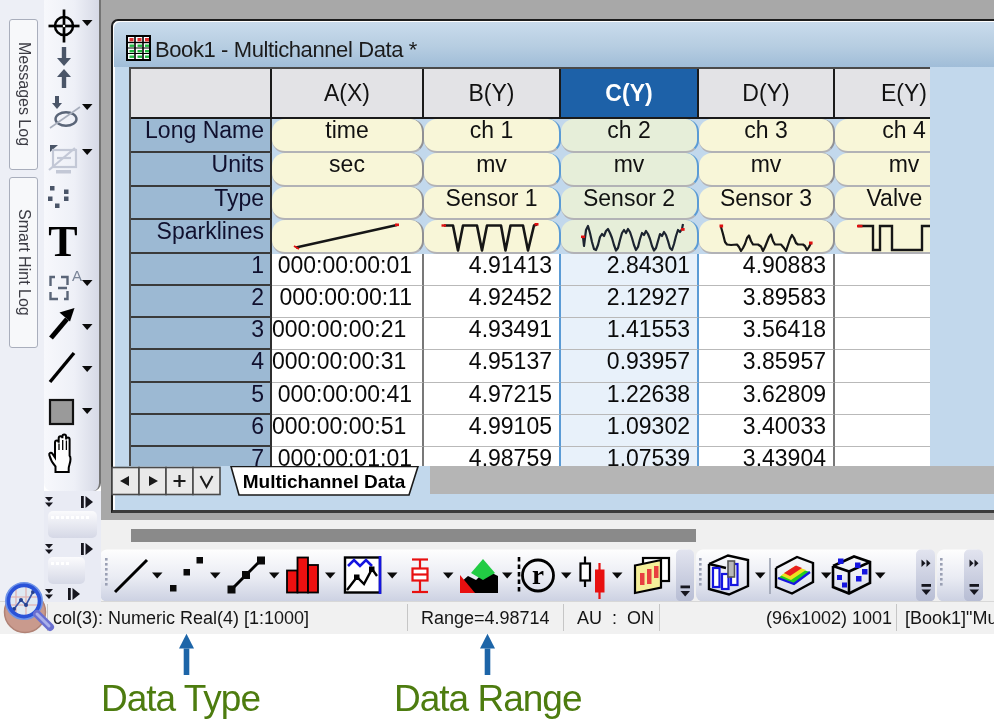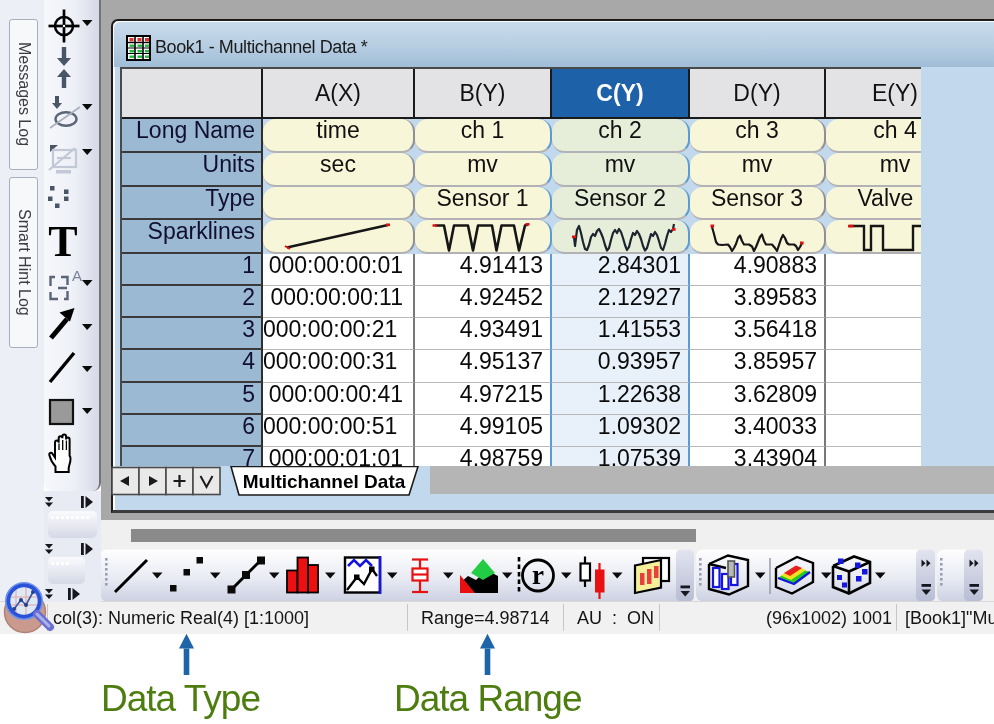--- a/index.html
+++ b/index.html
@@ -17,23 +17,23 @@
   border-bottom-left-radius:8px;border-bottom-right-radius:8px;}
 
 #mdi{left:101px;top:0;width:893px;height:520px;background:#a8a8a8;}
 
 #win{left:111px;top:19px;width:883px;height:489px;background:#c2d8ec;
   border-left:2px solid #1c1c1c;border-top:2px solid #1c1c1c;border-bottom:3px solid #3c3c3c;
   border-top-left-radius:7px;box-shadow:inset 2px 2px 0 #fdfdfd;}
 #titlebar{left:114px;top:22px;width:880px;height:45px;
   background:linear-gradient(180deg,#c9dbec 0%,#b6cde1 55%,#a0bdd8 100%);
   border-top-left-radius:6px;}
-#title{left:155px;top:37px;font-size:18px;letter-spacing:-0.4px;color:#1b1b1b;}
-
-#tablewrap{left:120px;top:67px;width:801px;height:399px;overflow:hidden;}
+#title{left:155px;top:37px;font-size:22px;letter-spacing:-0.4px;color:#1b1b1b;}
+
+#tablewrap{left:129px;top:67px;width:801px;height:399px;overflow:hidden;}
 table{border-collapse:separate;border-spacing:0;table-layout:fixed;margin:0;
   border-top:2px solid #4a4a4a;border-left:2px solid #4a4a4a;width:935px;}
 td{box-sizing:border-box;overflow:hidden;white-space:nowrap;font-size:23px;padding:0;vertical-align:top;line-height:22px;}
 td.h{background:#e3e3e6;text-align:center;color:#111;vertical-align:middle;line-height:normal;
   border-right:2px solid #1a1a1a;border-bottom:2px solid #1a1a1a;}
 td.hc{background:#1d61a8;color:#fff;font-weight:bold;}
 td.rh{background:#9cb9d3;text-align:right;padding-right:6px;color:#10102e;
   border-right:2px solid #2f2f2f;border-bottom:2px solid #3a3a3a;}
 td.y{background:#f8f6d8;text-align:center;color:#111;
   border-right:2px solid #909094;border-bottom:2px solid #b2b2b6;border-radius:13px;}

